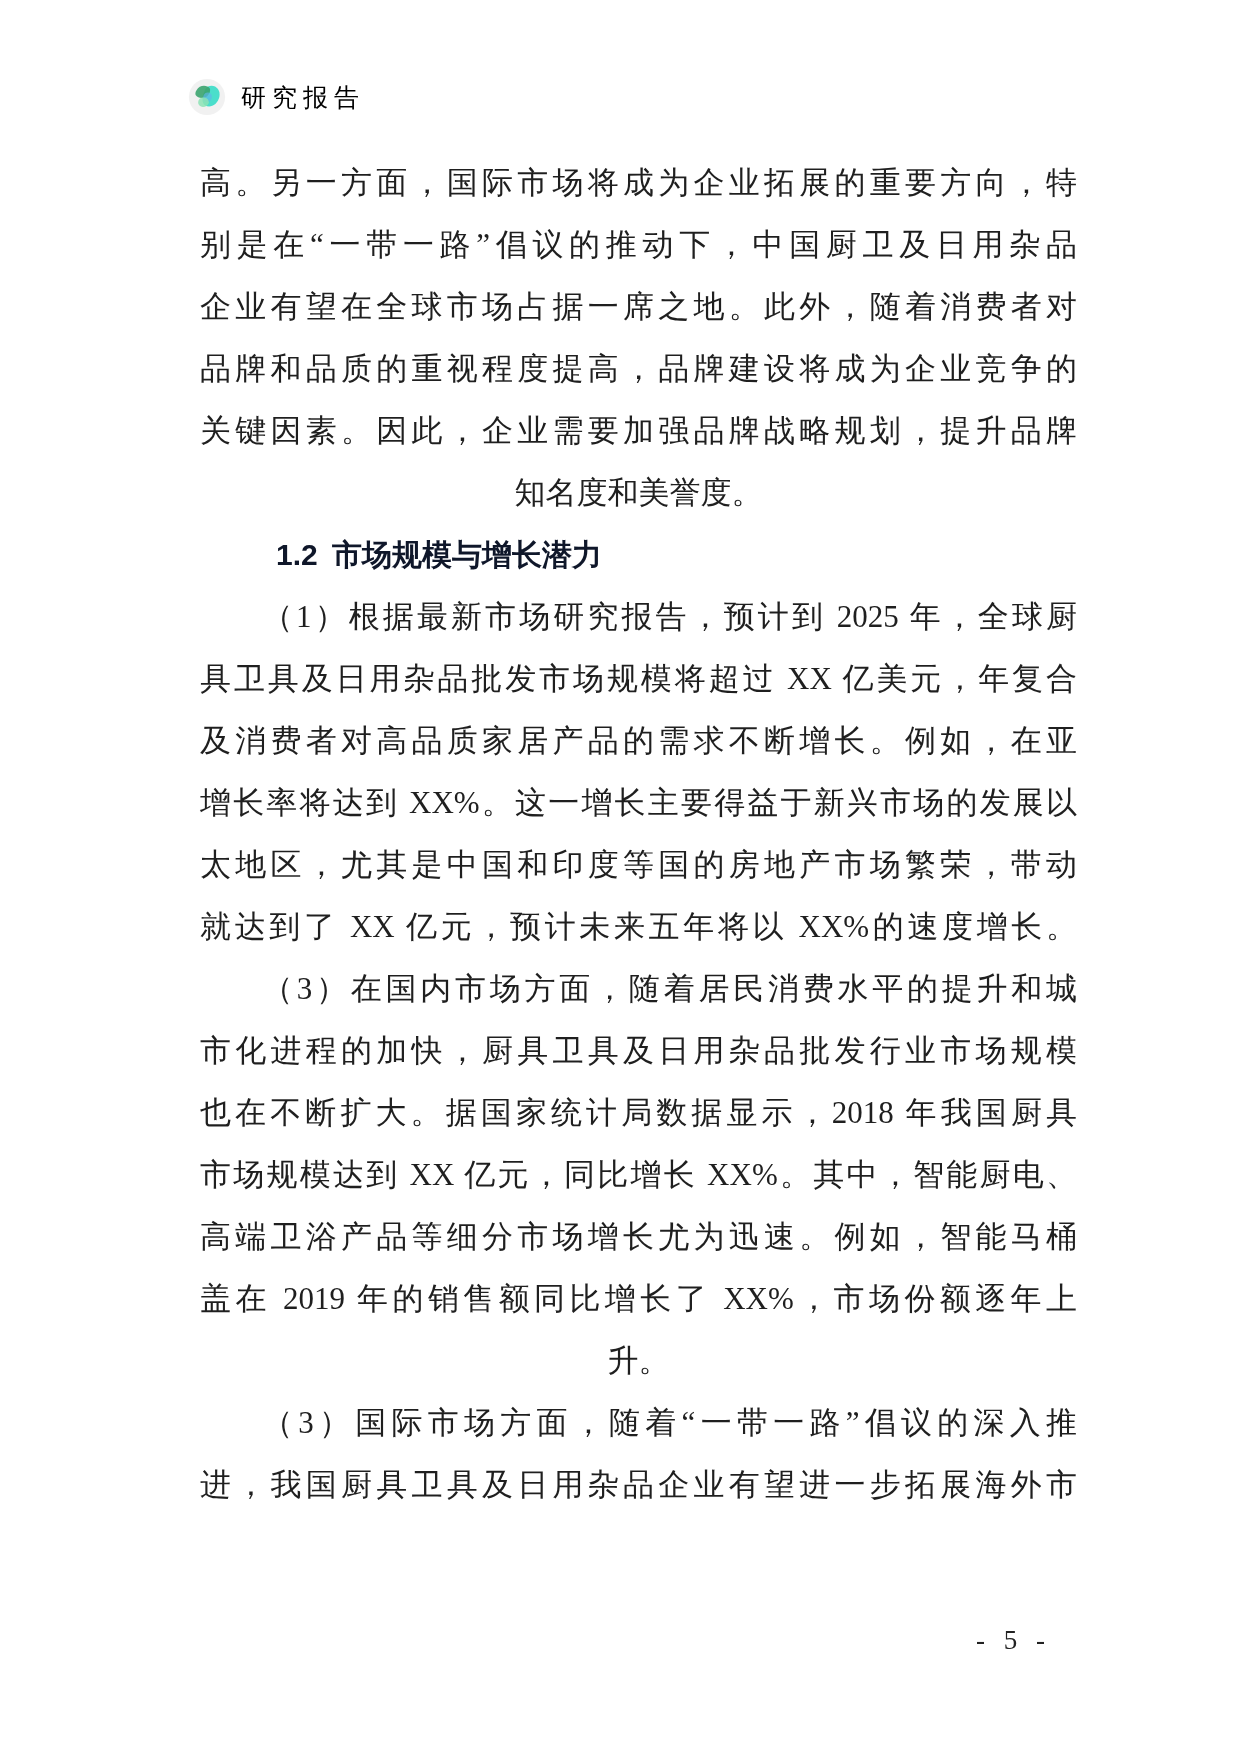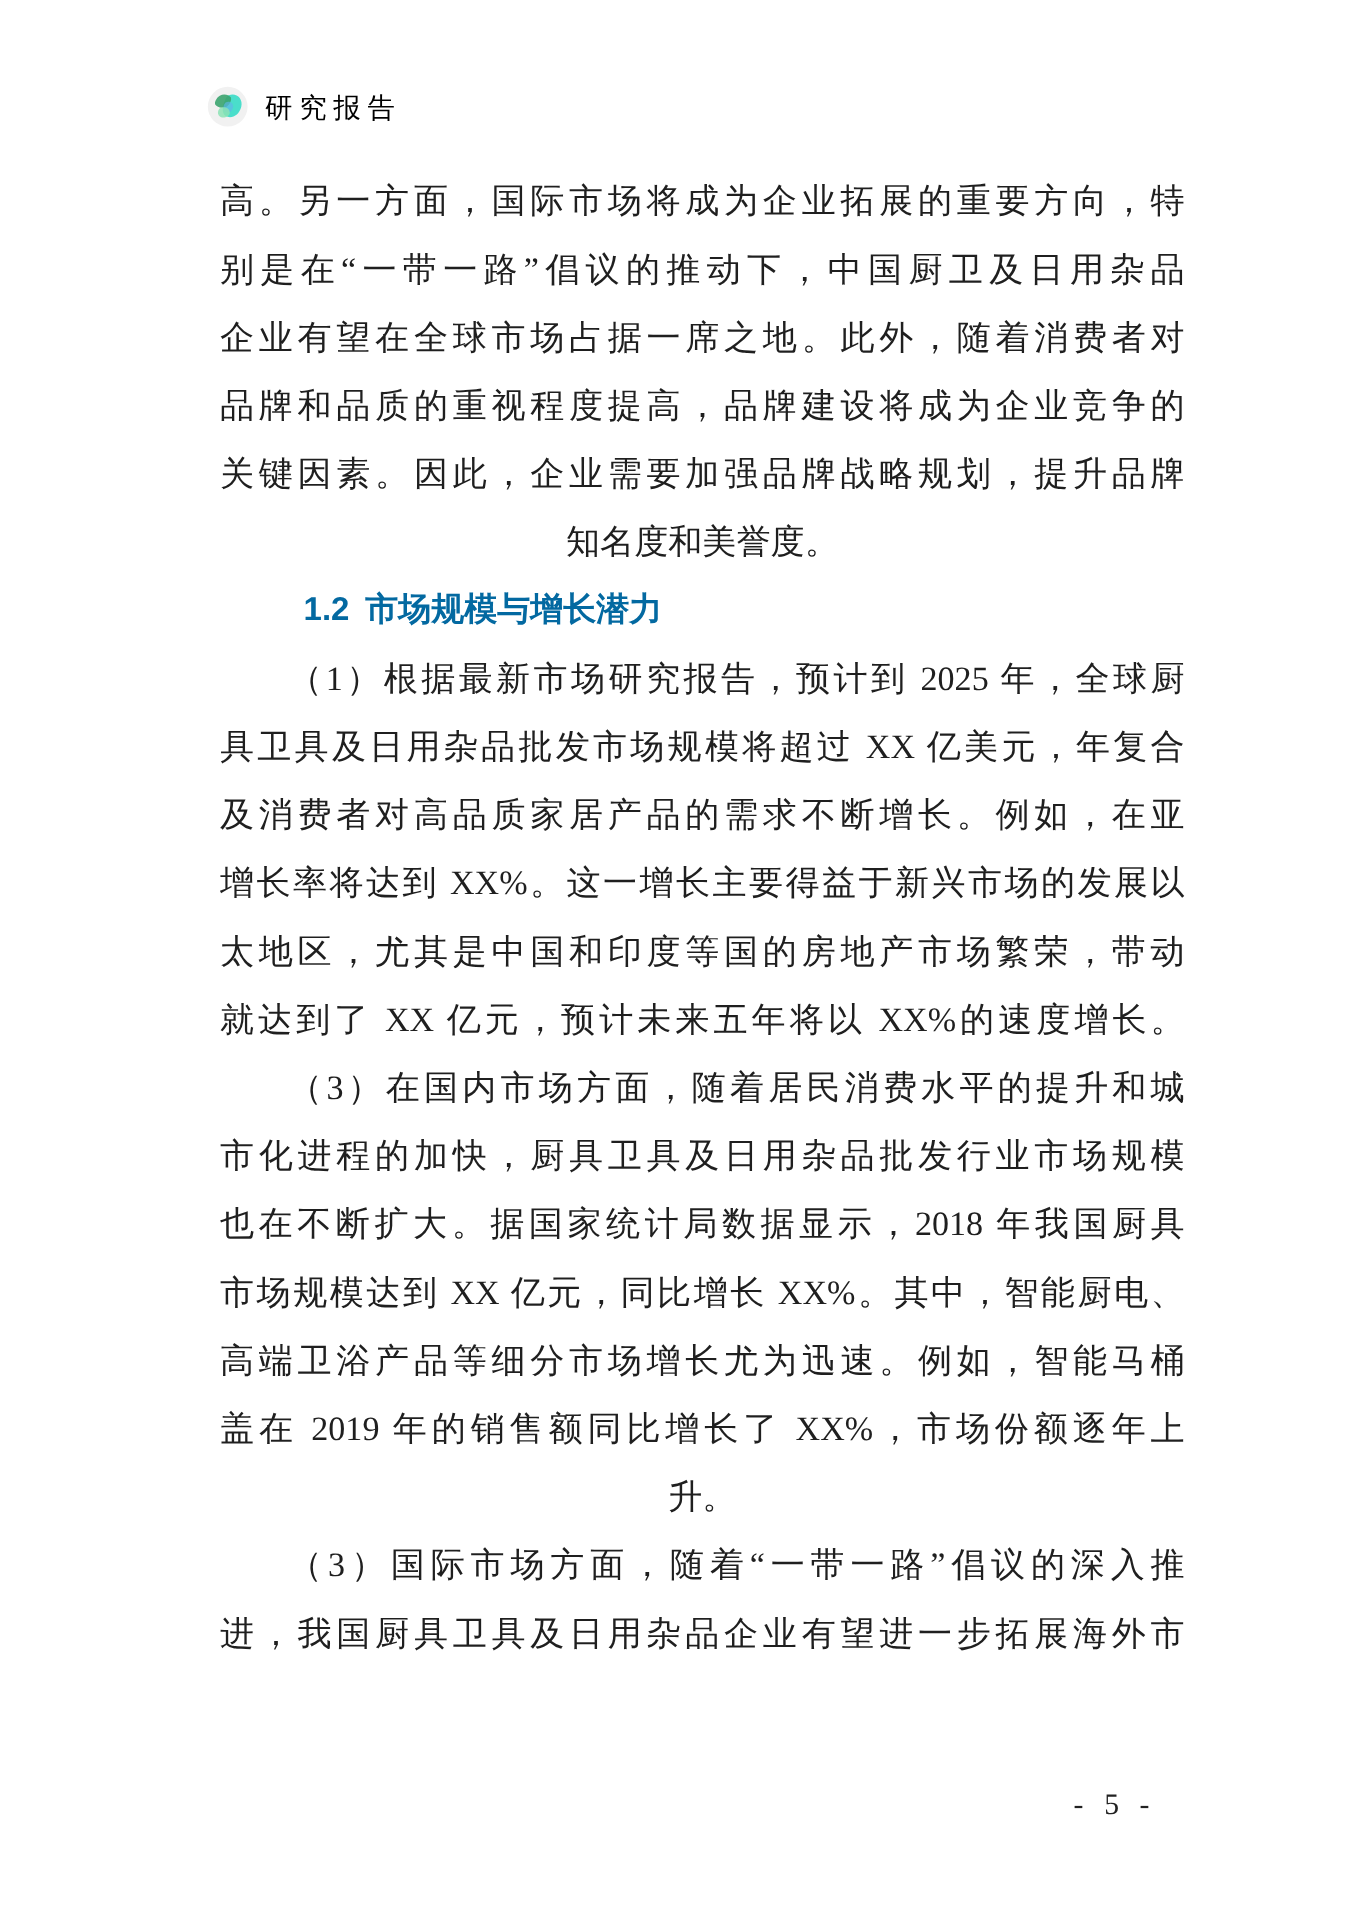--- a/index.html
+++ b/index.html
@@ -55,21 +55,21 @@
     text-indent: 62px;
   }
   .heading {
     margin: 0;
     font-family: "Liberation Sans", "DejaVu Sans", sans-serif;
     font-weight: 700;
     font-size: 30px;
     line-height: 62px;
     text-indent: 76px;
     word-spacing: 6px;
-    color: #0369a1;
+    color: #0f172a;
   }
 
   
   .footer {
     position: absolute;
     left: 174px;
     top: 1625px;
     width: 877px;
     text-align: right;
     font-size: 27px;

